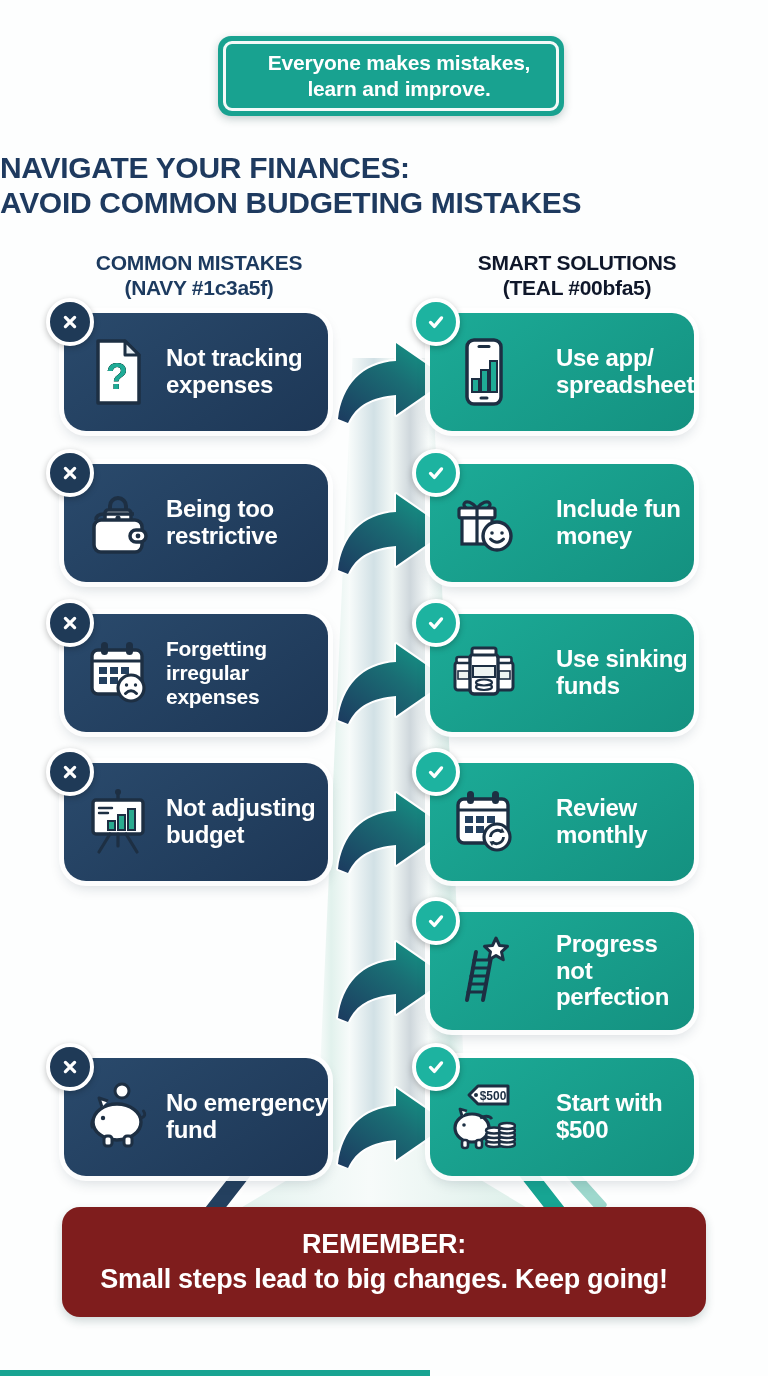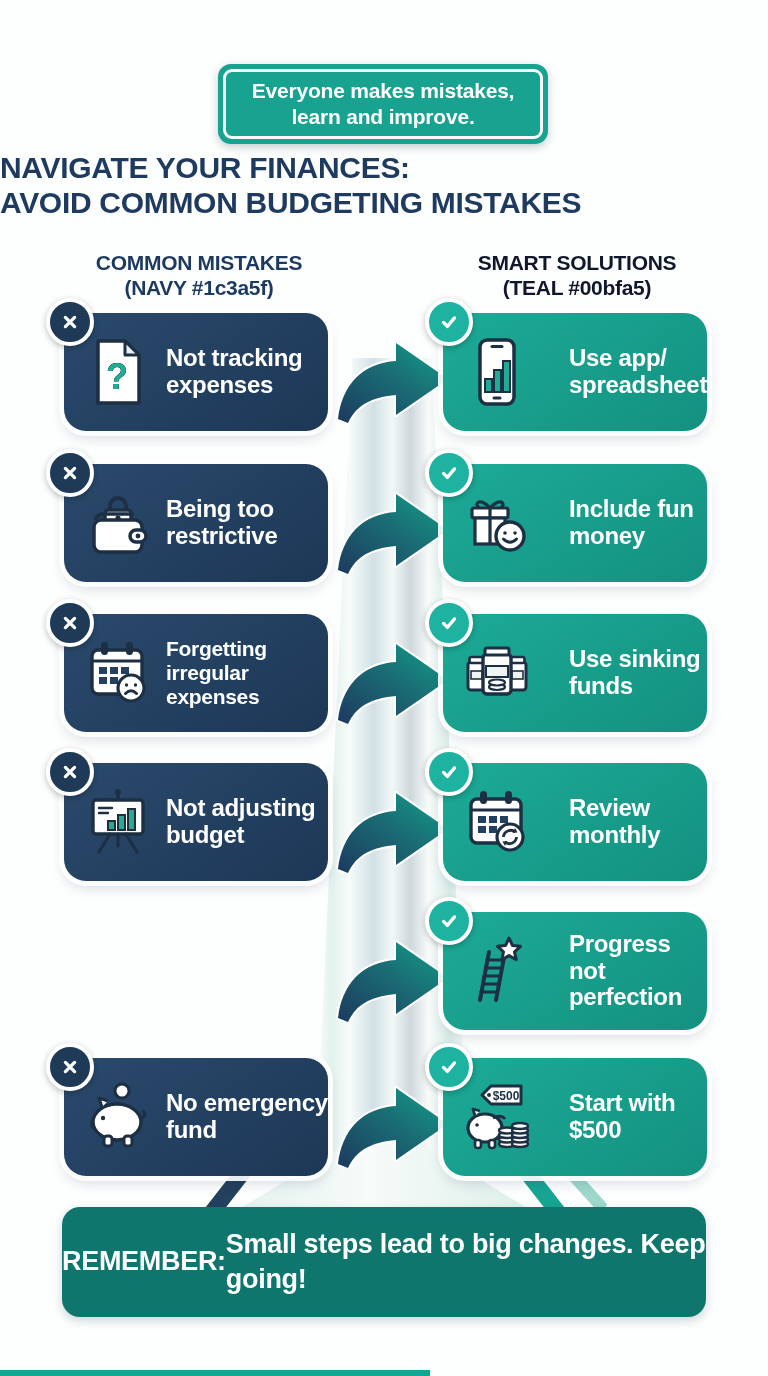--- a/index.html
+++ b/index.html
@@ -13,23 +13,23 @@
                    #cfdfe4 38%,#f2f8f6 50%,#ccd5da 62%,#f7fbfa 74%,#d8ece7 88%,rgba(235,246,243,0) 100%);}
   .road-fan{position:absolute;left:234px;top:1140px;width:300px;height:72px;
         clip-path:polygon(40% 0,60% 0,100% 100%,0 100%);
         background:linear-gradient(90deg,#e3f2ee,#f7fbfa 45%,#dcefe9);}
   .stripe{position:absolute;width:16px;height:96px;border-radius:3px;box-shadow:0 0 0 4px rgba(255,255,255,.85);}
   .stripe.navy{left:226px;top:1136px;background:#24405f;transform:rotate(38deg);}
   .stripe.teal{left:528px;top:1136px;background:#17a593;transform:rotate(-38deg);}
   .stripe.teal2{left:574px;top:1148px;height:70px;width:12px;background:#9ed8cd;transform:rotate(-42deg);}
 
   
-  .quote{position:absolute;left:218px;top:64px;width:330px;height:80px;border-radius:13px;
+  .quote{position:absolute;left:218px;top:36px;width:330px;height:80px;border-radius:13px;
          background:#18a290;box-shadow:0 3px 8px rgba(20,60,60,.25);
-         display:flex;flex-direction:column;align-items:center;justify-content:center;}
+         display:flex;flex-direction:column;align-items:center;justify-content:center;padding-left:16px;}
   .quote:after{content:"";position:absolute;inset:5px;border:3px solid rgba(255,255,255,.95);border-radius:9px;pointer-events:none;}
   .quote .ln{color:#fff;font-weight:700;font-size:21px;line-height:1.25;letter-spacing:-.2px;}
 
   
   .title{position:absolute;top:151px;left:0;width:100%;text-align:left;color:#1e3a5f;
          font-weight:700;font-size:30px;line-height:1.15;letter-spacing:-.3px;}
 
   
   .col-header{position:absolute;top:250px;width:300px;text-align:center;font-weight:700;
               font-size:21px;line-height:1.2;letter-spacing:-.3px;}
@@ -37,40 +37,40 @@
   .col-header.solutions{left:427px;color:#12a removed;}
   .col-header.solutions{left:427px;color:#12a democ;}
   .col-header.solutions{left:427px;color:#0f172a;}
 
   
   .row{position:absolute;left:0;width:768px;height:118px;}
   .card{position:absolute;top:0;width:264px;height:118px;border-radius:22px;display:flex;
         align-items:center;padding-left:22px;box-sizing:border-box;gap:16px;
         box-shadow:0 0 0 5px rgba(255,255,255,.9),0 6px 14px rgba(15,40,60,.18);}
   .card.mistake{left:64px;background:linear-gradient(145deg,#2a4a6c,#1d3756);}
-  .card.solution{left:443px;background:linear-gradient(145deg,#1cab97,#149180);gap:40px;}
+  .card.solution{left:430px;background:linear-gradient(145deg,#1cab97,#149180);gap:40px;}
   .card-text{display:flex;flex-direction:column;color:#fff;font-weight:700;font-size:24px;
              line-height:1.12;letter-spacing:-.3px;}
   .card-text.compact{font-size:21px;line-height:1.14;}
   .icon-box{width:64px;height:74px;flex:0 0 64px;display:flex;align-items:center;justify-content:center;}
   .icon-box svg{width:64px;height:74px;}
 
   .badge{position:absolute;left:-18px;top:-15px;width:40px;height:40px;border-radius:50%;
          border:4px solid #fff;display:flex;align-items:center;justify-content:center;
          box-shadow:0 2px 6px rgba(0,0,0,.25);}
   .badge.x{background:#1f3a57;}
   .badge.ok{background:#1db3a0;}
   .badge svg{width:22px;height:22px;}
 
   .arrow{position:absolute;left:332px;top:22px;width:122px;height:88px;}
 
   
   .footer{position:absolute;left:62px;top:1207px;width:644px;height:110px;border-radius:18px;
-          background:#0f766e;box-shadow:0 4px 10px rgba(20,60,60,.2);
-          display:flex;align-items:center;justify-content:center;}
+          background:#7f1d1d;box-shadow:0 4px 10px rgba(20,60,60,.2);
+          display:flex;flex-direction:column;align-items:center;justify-content:center;}
   .footer .ln{color:#fff;font-weight:700;font-size:27px;line-height:1.3;letter-spacing:-.3px;}
   .bottom-sliver{position:absolute;left:0;top:1370px;width:430px;height:6px;background:#18a492;}
 </style>
 </head>
 <body>
 
 <div class="canvas">
 
   <svg width="0" height="0" style="position:absolute" aria-hidden="true">
     <defs>

